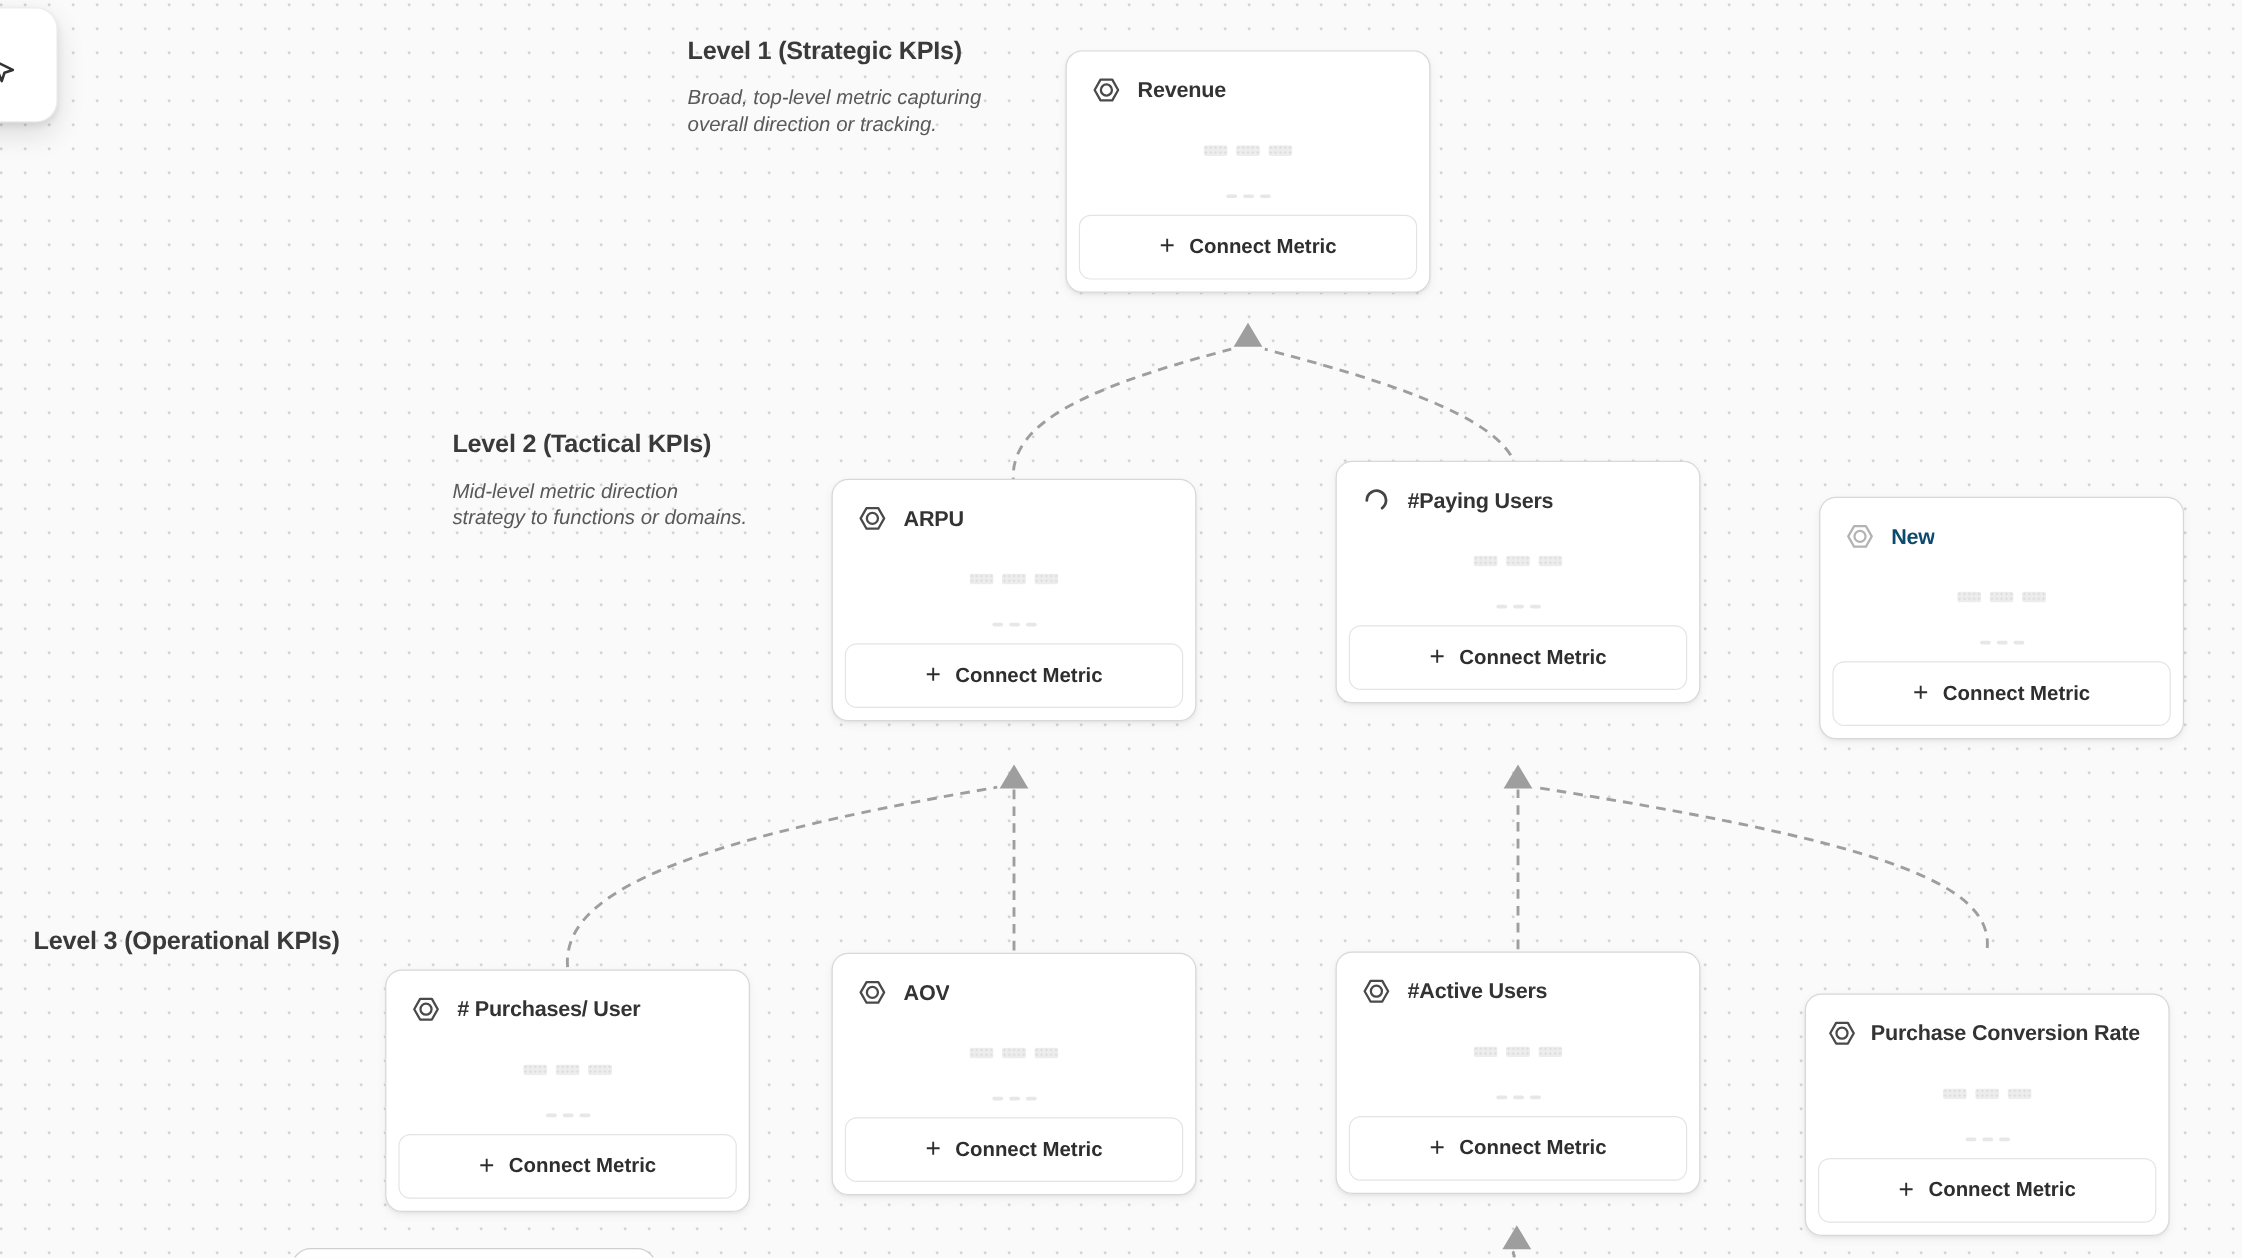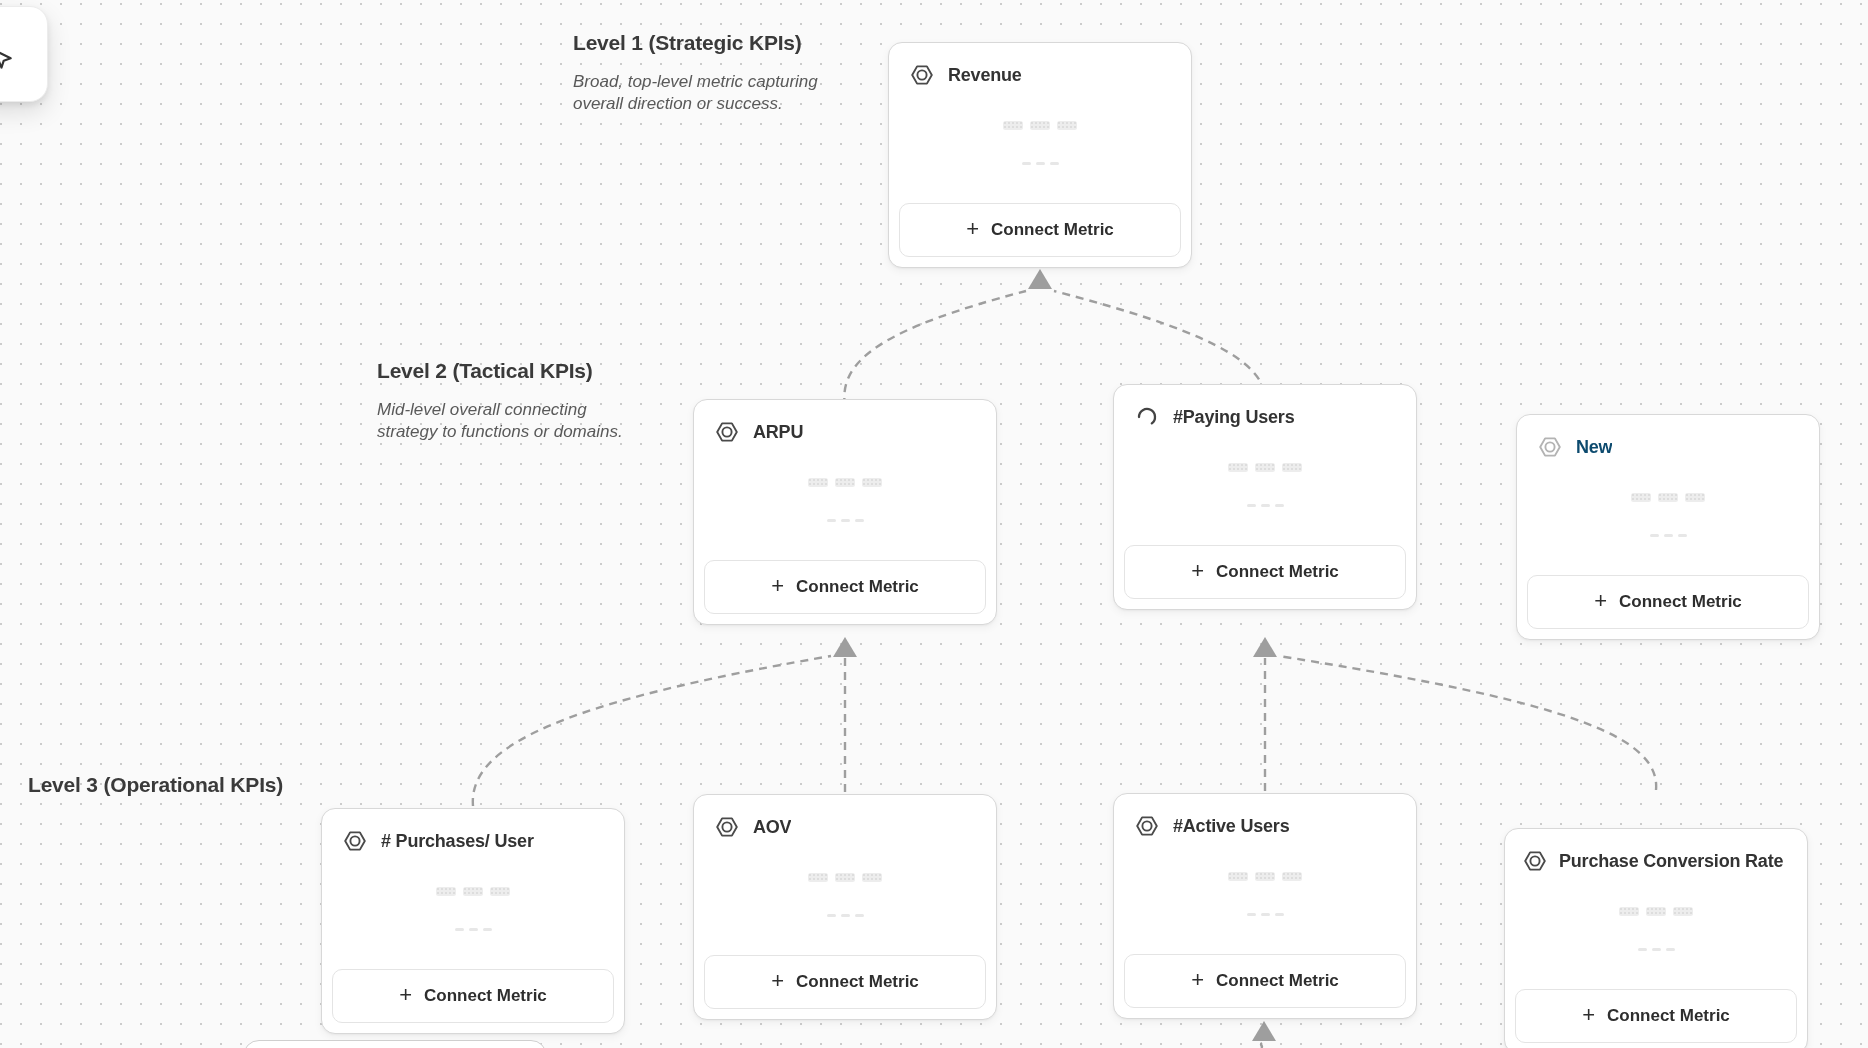--- a/index.html
+++ b/index.html
@@ -25,21 +25,21 @@
   
   .level-label{position:absolute;}
   .level-title{font-size:21px;font-weight:700;color:#3a3a3a;letter-spacing:-.2px;line-height:26px;}
   .level-desc{font-size:17px;color:#595959;line-height:22px;margin-top:15px;font-style:italic;}
   
   #wires{position:absolute;left:0;top:0;pointer-events:none;}
   .conn{fill:none;stroke:#9e9e9e;stroke-width:2.4;stroke-dasharray:8 6;}
   .arrowhead{fill:#9e9e9e;stroke:none;}
   
   .card{
-    position:absolute;width:304px;height:226px;background:#ffffff;
+    position:absolute;width:304px;height:202px;background:#ffffff;
     border:1px solid #d8d8d8;border-radius:14px;box-sizing:border-box;
     box-shadow:0 1px 2px rgba(0,0,0,.04), 0 3px 8px rgba(0,0,0,.05);
   }
   .card-header{
     position:absolute;left:20px;top:19px;right:16px;
     display:flex;align-items:center;gap:13px;
   }
   .card-icon{width:26px;height:26px;flex:0 0 26px;color:#4a4a4a;display:block;}
   .card-title{
     font-size:18px;font-weight:700;color:#333333;letter-spacing:-.2px;
@@ -95,27 +95,27 @@
   <div class="tool-panel">
     <svg class="cursor" viewBox="0 0 24 24">
       <path d="M5 3 L11.5 19 L13.6 12.6 L20 10.4 Z" fill="none" stroke="currentColor" stroke-width="2" stroke-linejoin="round"></path>
     </svg>
   </div>
 
   <div class="level-label" style="left:573px;top:30px;">
     <div class="level-title">Level 1 (Strategic KPIs)</div>
     <div class="level-desc">
       <div>Broad, top-level metric capturing</div>
-      <div>overall direction or success.</div>
+      <div>overall direction or tracking.</div>
     </div>
   </div>
   <div class="level-label" style="left:377px;top:358px;">
     <div class="level-title">Level 2 (Tactical KPIs)</div>
     <div class="level-desc">
-      <div>Mid-level overall connecting</div>
+      <div>Mid-level metric direction</div>
       <div>strategy to functions or domains.</div>
     </div>
   </div>
   <div class="level-label" style="left:28px;top:772px;">
     <div class="level-title">Level 3 (Operational KPIs)</div>
   </div>
 
   <div class="card" style="left:888px;top:42px;">
     <div class="card-header">
       <svg class="card-icon" viewBox="0 0 26 26">

